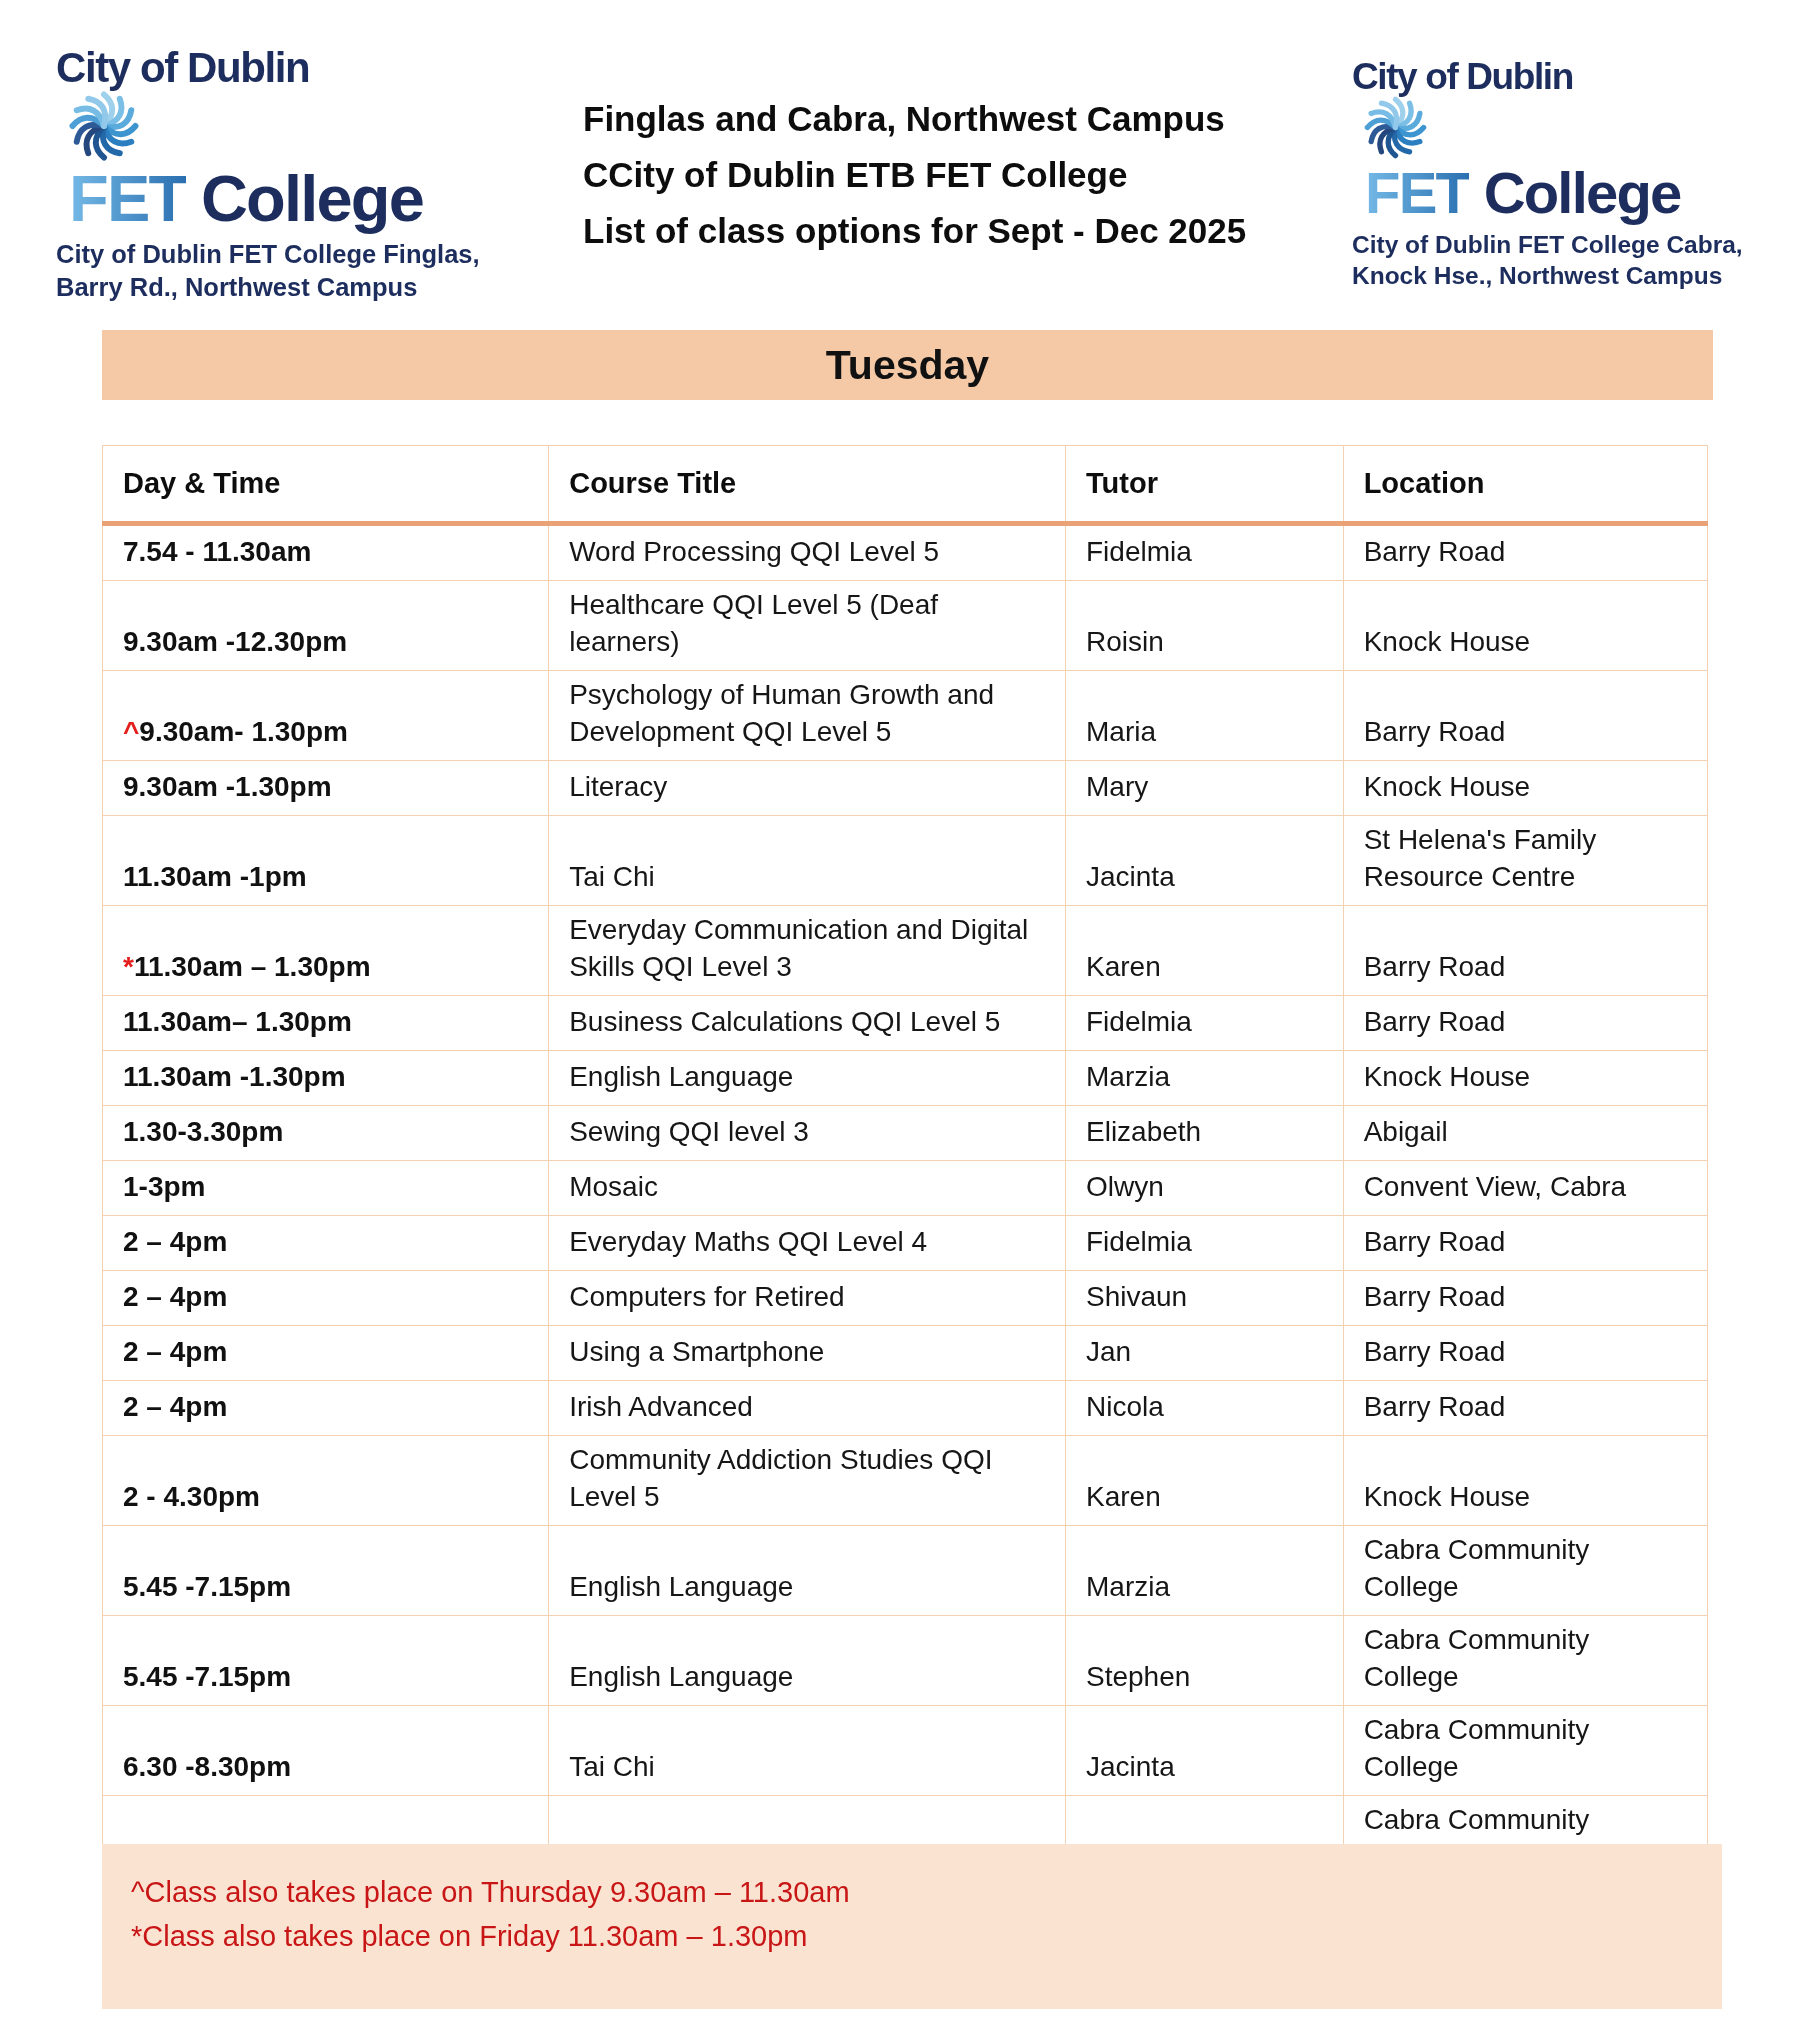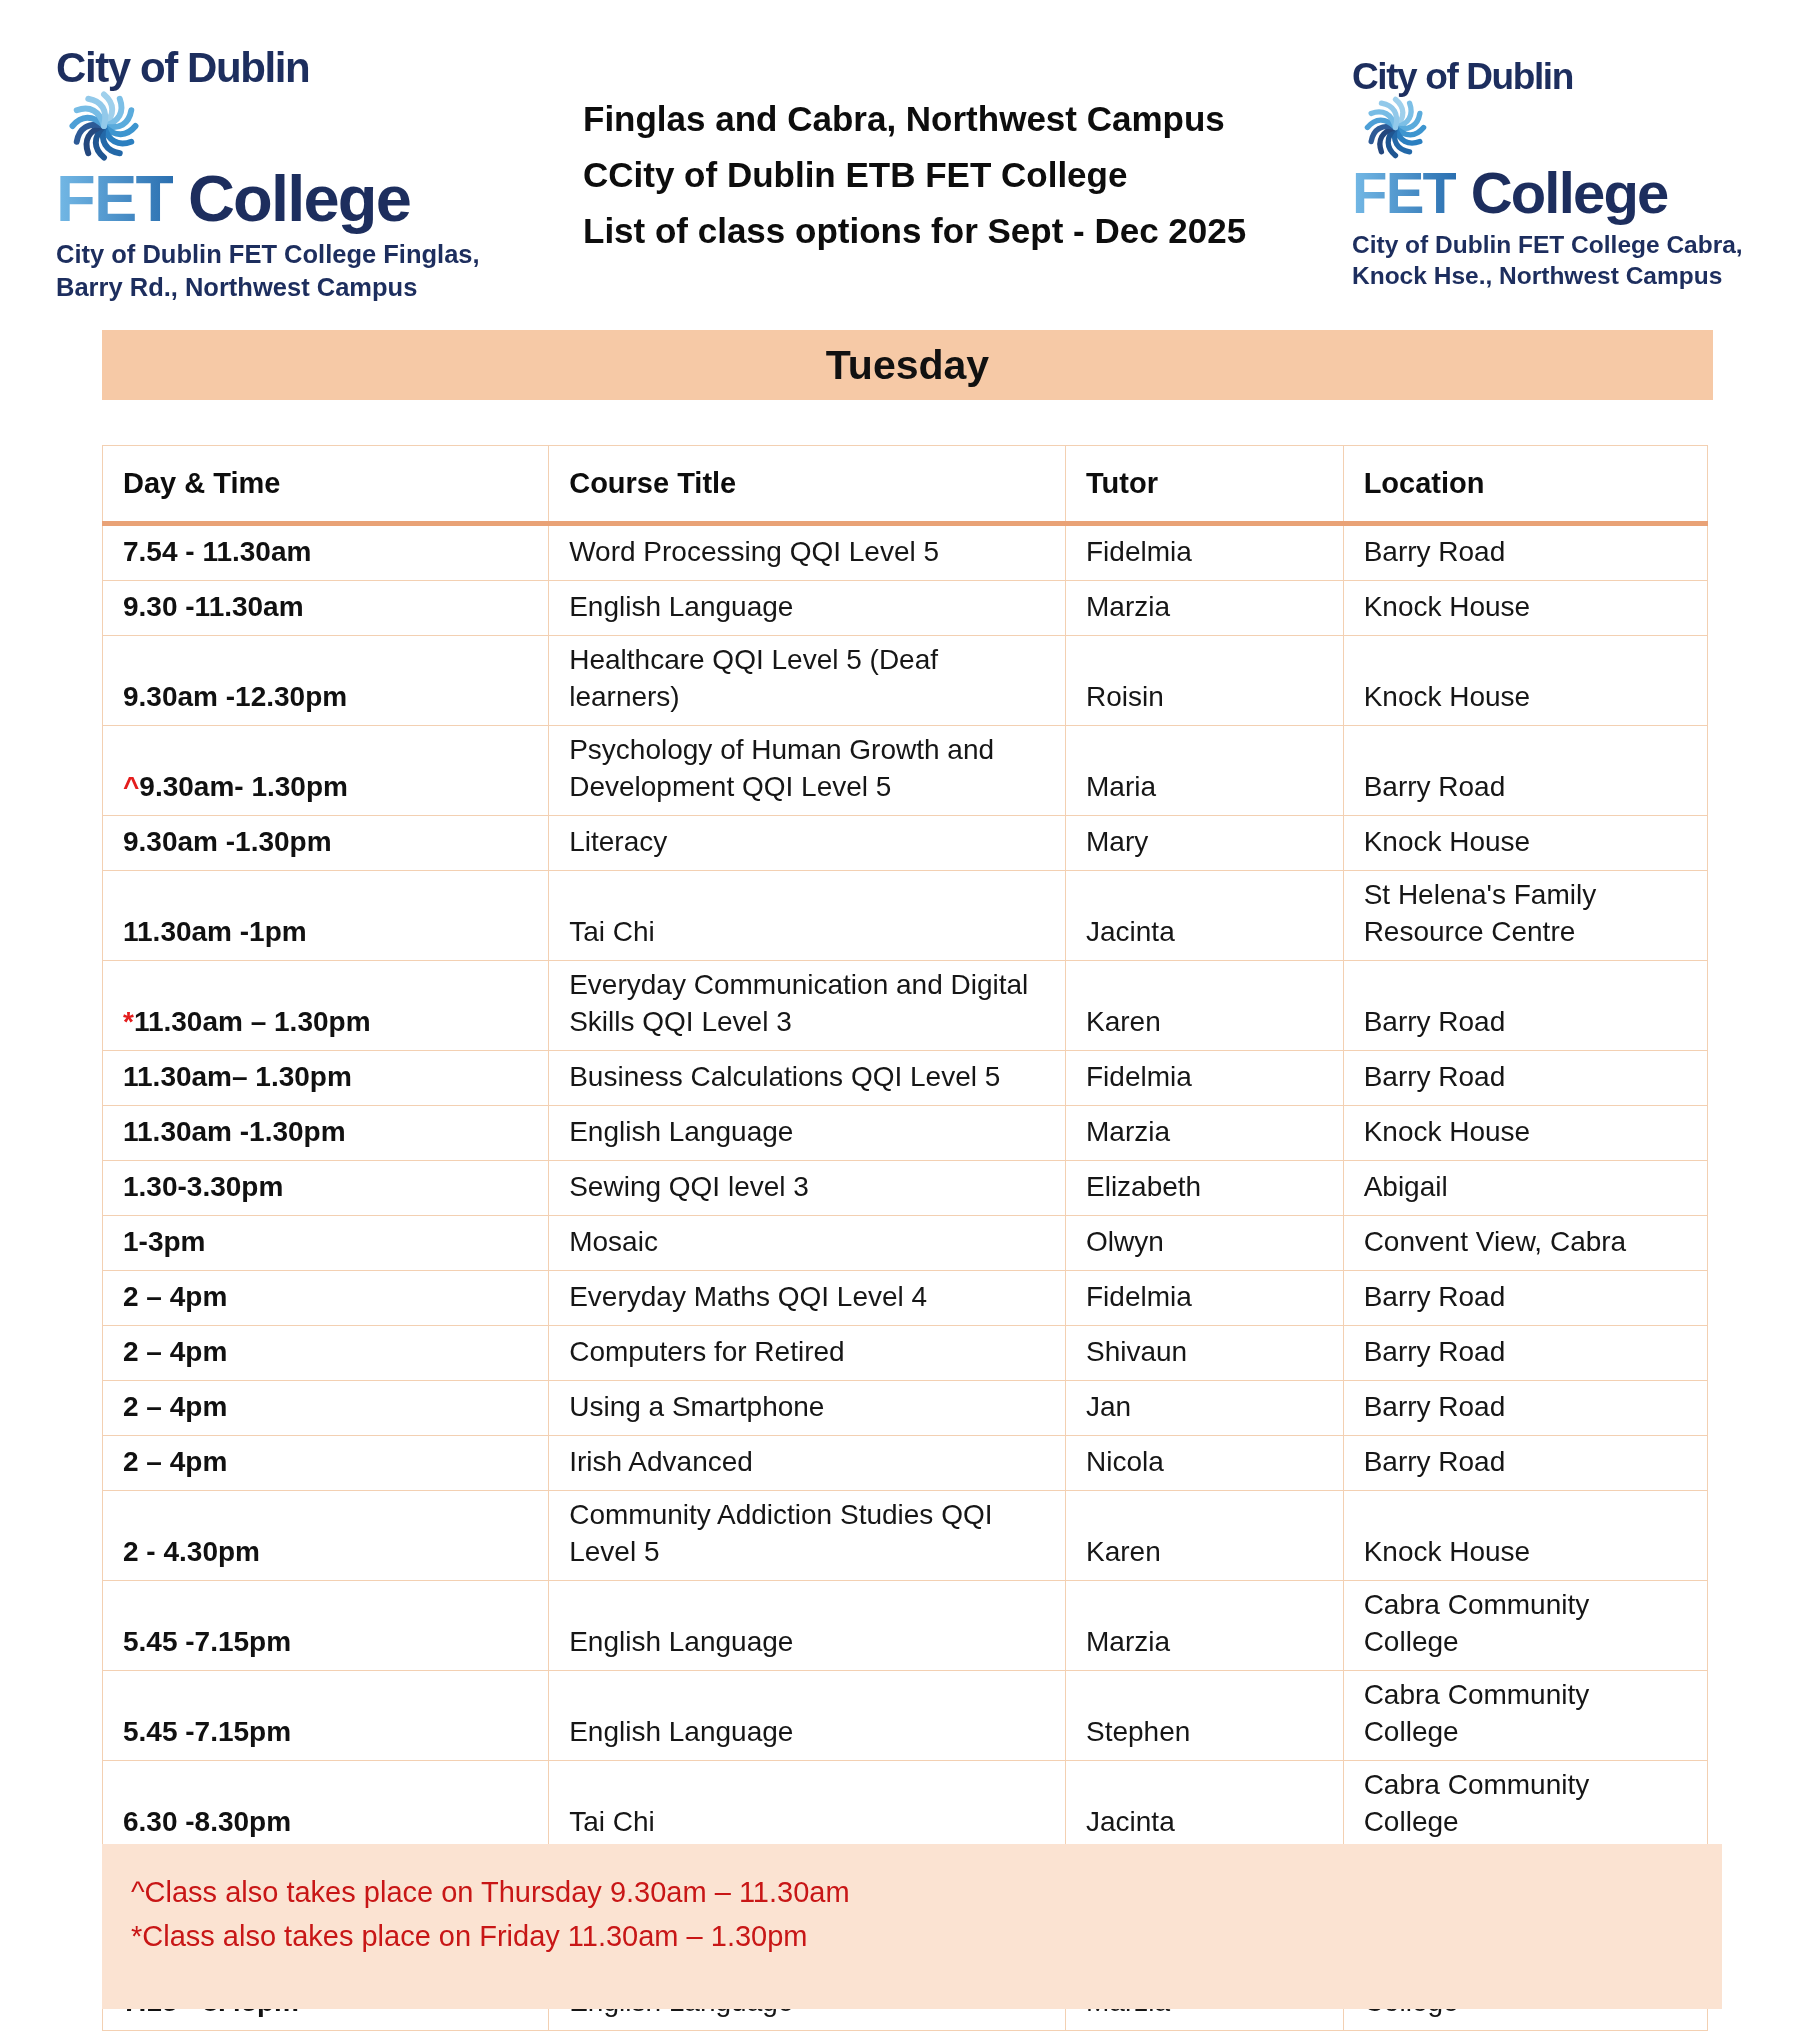--- a/index.html
+++ b/index.html
@@ -7,21 +7,21 @@
     position:relative; width:1814px; height:2043px; background:#ffffff;
     font-family:"Liberation Sans", sans-serif; overflow:hidden;
   }
 
   
   .top { position:absolute; top:47px; left:56px; width:1723px; display:flex; align-items:flex-start; }
   .logo-block { width:486px; flex:0 0 auto; }
   .logo-top-row { display:flex; align-items:flex-start;flex-direction:column; }
   .brand-top { font-size:42px; font-weight:bold; color:#1d2e5e; letter-spacing:-1.4px; line-height:1.0; }
   .swirl { width:84px; height:84px; margin-left:5.5px; margin-top:-5.5px; flex:0 0 auto; }
-  .brand-main { font-size:65px; font-weight:bold; color:#1d2e5e; letter-spacing:-1.8px; line-height:0.95; margin-top:0px; }
+  .brand-main { font-size:65px; font-weight:bold; color:#1d2e5e; letter-spacing:-1.8px; line-height:0.95; margin-top:0px;margin-left:13px; }
   .fet { color:#3a90cf; margin-right:14.5px; }
   @supports (-webkit-background-clip: text) {
     .fet { background:linear-gradient(90deg,#74b9e6,#2a6fb0); -webkit-background-clip:text; background-clip:text; color:transparent; }
   }
   .college { color:#1d2e5e; }
   .caption { font-size:25.5px; font-weight:bold; color:#1d2e5e; line-height:1.3; margin-top:9px; }
   .title { margin-left:41px; margin-top:44px; width:718px; font-size:35px; font-weight:bold; color:#0d0d0d; line-height:1.6; flex:0 0 auto; }
   .logo-right { margin-left:auto; width:427px; margin-top:11px; }
   .logo-right .brand-top { font-size:37px; }
   .logo-right .brand-main { font-size:58px; }
@@ -149,26 +149,20 @@
         <th>Location</th>
       </tr>
     </thead>
     <tbody>
         <tr>
       <td class="c-time"><span class="marker"></span><span>7.54 - 11.30am</span></td>
       <td class="c-course">Word Processing QQI Level 5</td>
       <td class="c-tutor">Fidelmia</td>
       <td class="c-loc">Barry Road</td>
     </tr>
-        <tr>
-      <td class="c-time"><span class="marker"></span><span>9.30 -11.30am</span></td>
-      <td class="c-course">English Language</td>
-      <td class="c-tutor">Marzia</td>
-      <td class="c-loc">Knock House</td>
-    </tr>
         <tr class="tall">
       <td class="c-time"><span class="marker"></span><span>9.30am -12.30pm</span></td>
       <td class="c-course">Healthcare QQI Level 5 (Deaf learners)</td>
       <td class="c-tutor">Roisin</td>
       <td class="c-loc">Knock House</td>
     </tr>
         <tr class="tall">
       <td class="c-time"><span class="marker">^</span><span>9.30am- 1.30pm</span></td>
       <td class="c-course">Psychology of Human Growth and Development QQI Level 5</td>
       <td class="c-tutor">Maria</td>

